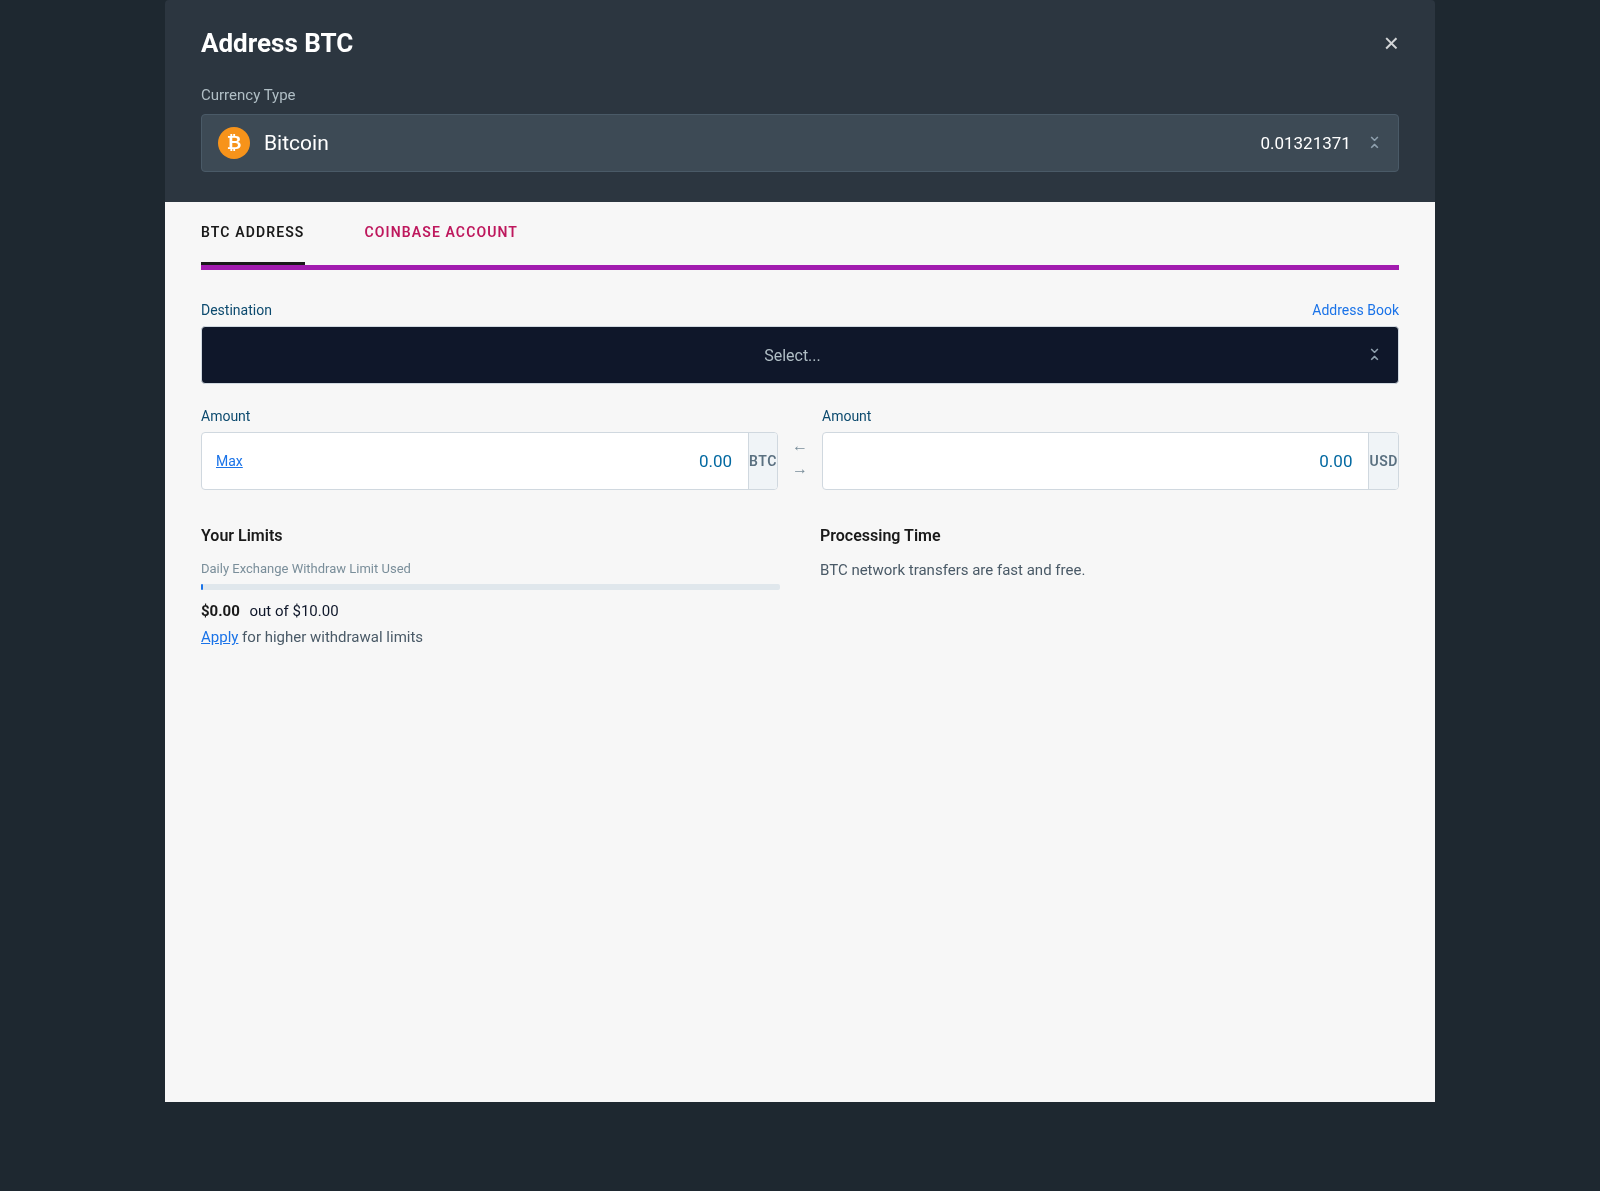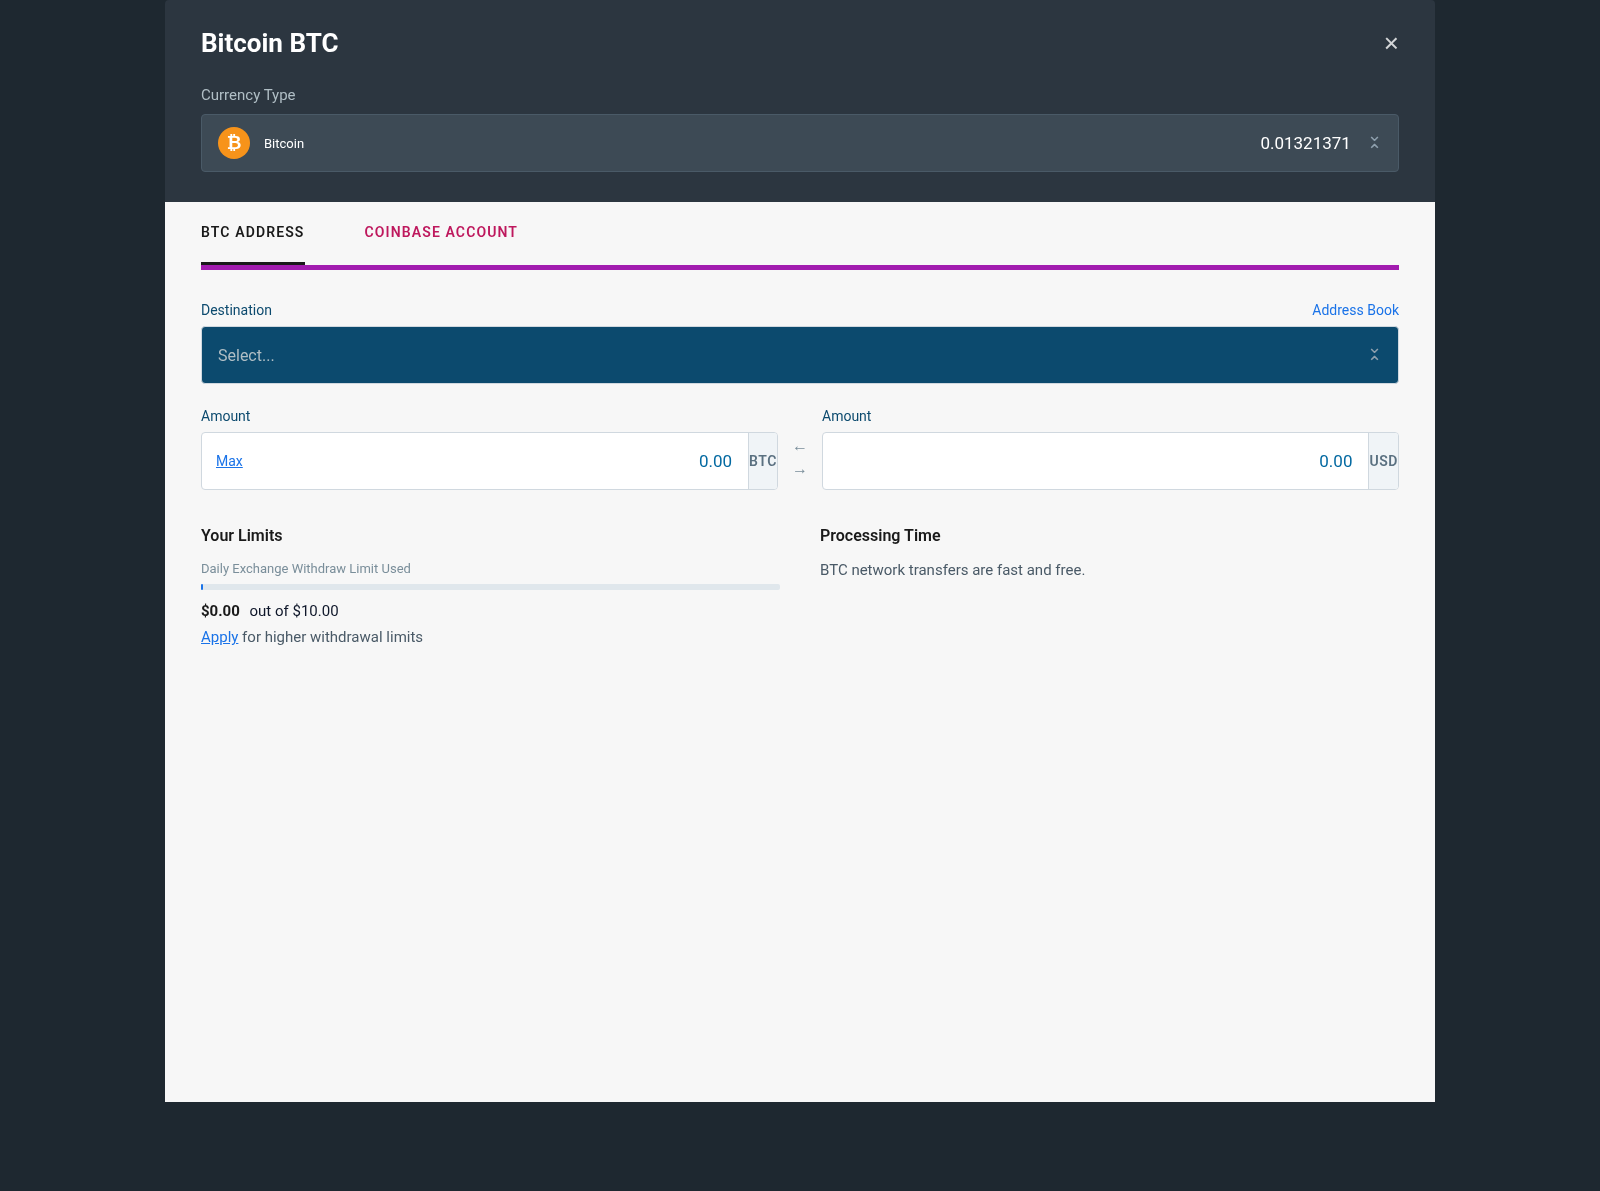--- a/index.html
+++ b/index.html
@@ -83,21 +83,21 @@
       justify-content: center;
       color: white;
       font-size: 18px;
       font-weight: bold;
       margin-right: 14px;
       flex-shrink: 0;
     }
 
     .currency-name {
       color: #ffffff;
-      font-size: 13px;
+      font-size: 21px;
       flex: 1;
     }
 
     .currency-balance {
       color: #ffffff;
       font-size: 17px;
       margin-right: 16px;
     }
 
     .chevron-updown {
@@ -161,26 +161,27 @@
     .address-book-link {
       color: #1a73e8;
       font-size: 14px;
       cursor: pointer;
       text-decoration: none;
     }
 
     .select-input {
       display: flex;
       align-items: center;
-      background: #0c4a6e;
+      background: #0f172a;
       border: 1px solid #d0d8df;
       border-radius: 4px;
       height: 58px;
       padding: 0 16px;
       cursor: pointer;
+      text-align: center;
     }
 
     .select-placeholder {
       flex: 1;
       color: #b0bec5;
       font-size: 16px;
     }
 
     .select-chevron {
       color: #8fa0ae;
@@ -334,21 +335,21 @@
     }
   </style>
 </head>
 <body>
 
 <div class="bg-content"></div>
 
 <div class="modal-wrapper">
 
   <div class="modal-header">
-    <span class="modal-title">Bitcoin BTC</span>
+    <span class="modal-title">Address BTC</span>
     <button class="close-btn">×</button>
   </div>
 
   <div class="currency-section">
     <div class="currency-label">Currency Type</div>
     <div class="currency-selector">
       <div class="btc-icon">
         <span>₿</span>
       </div>
       <span class="currency-name">Bitcoin</span>

